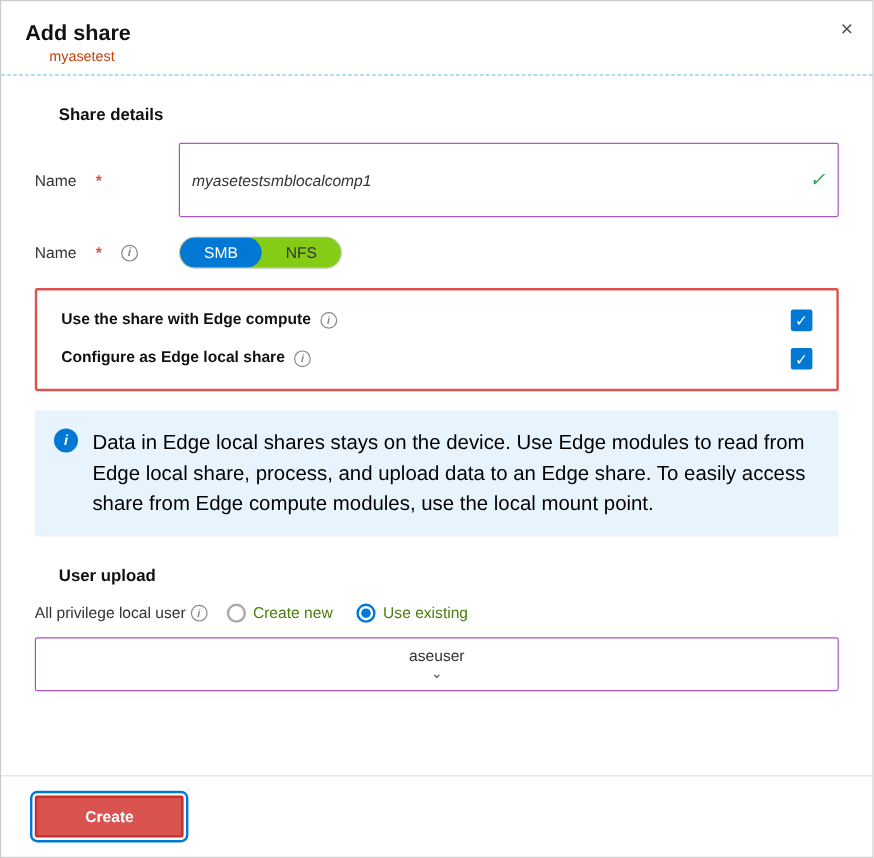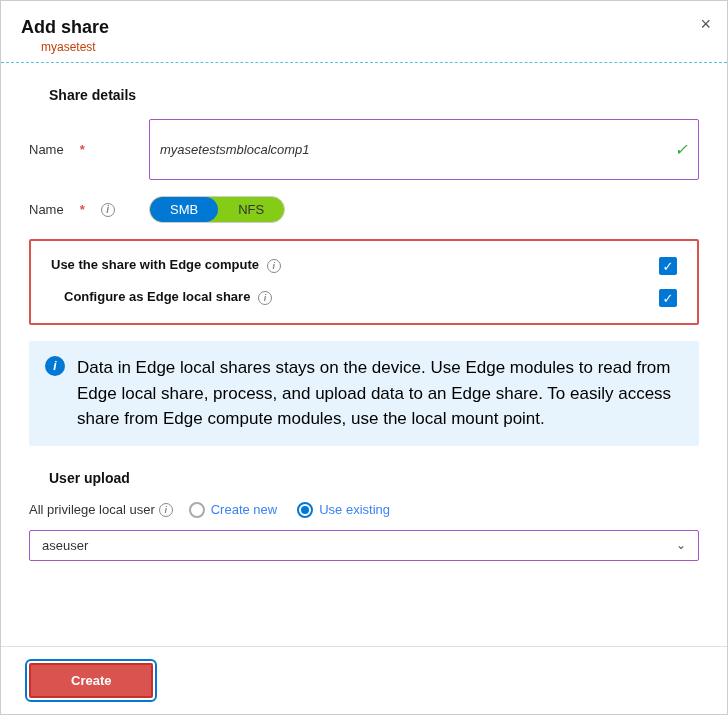--- a/index.html
+++ b/index.html
@@ -134,21 +134,21 @@
       border: 2px solid #d9534f;
       border-radius: 2px;
       padding: 16px 20px;
       margin-bottom: 16px;
     }
     .checkbox-row {
       display: flex;
       align-items: flex-start;
       margin-bottom: 14px;
     }
-    .checkbox-row:last-child { margin-bottom: 0; margin-left: 13px; }
+    .checkbox-row:last-child { margin-bottom: 0; }
     .checkbox-label {
       font-size: 13px;
       color: #111;
       font-weight: 600;
       flex: 1;
       padding-right: 12px;
     }
     .custom-checkbox {
       width: 18px;
       height: 18px;
@@ -221,35 +221,36 @@
     }
     .radio-circle.selected::after {
       content: '';
       width: 8px;
       height: 8px;
       border-radius: 50%;
       background: #0078d4;
     }
     .radio-label {
       font-size: 13px;
-      color: #3b82f6;
+      color: #4d7c0f;
     }
     .select-input {
       display: flex;
       align-items: center;
       justify-content: space-between;
       border: 1.5px solid #a855c8;
       border-radius: 2px;
       padding: 7px 12px;
       font-size: 13px;
       color: #333;
       cursor: pointer;
       background: #fff;
       width: 100%;
       margin-top: 12px;
+      flex-direction: column;
     }
     .chevron-icon {
       color: #555;
       font-size: 12px;
     }
     .dialog-footer {
       padding: 16px 28px;
       border-top: 1px solid #e0e0e0;
       display: flex;
       align-items: center;

